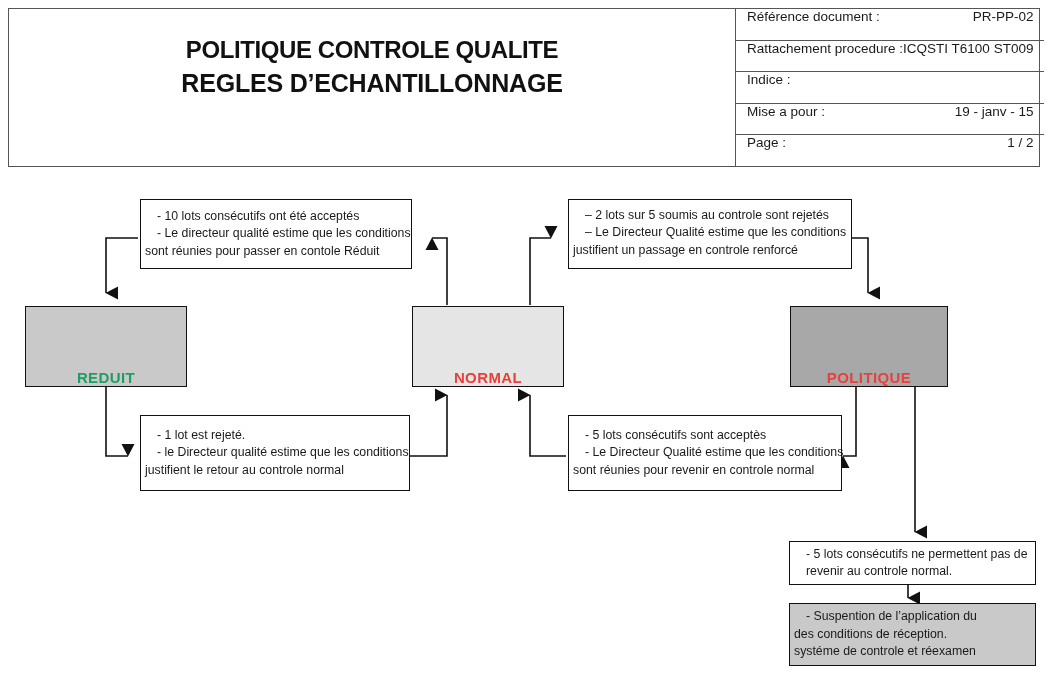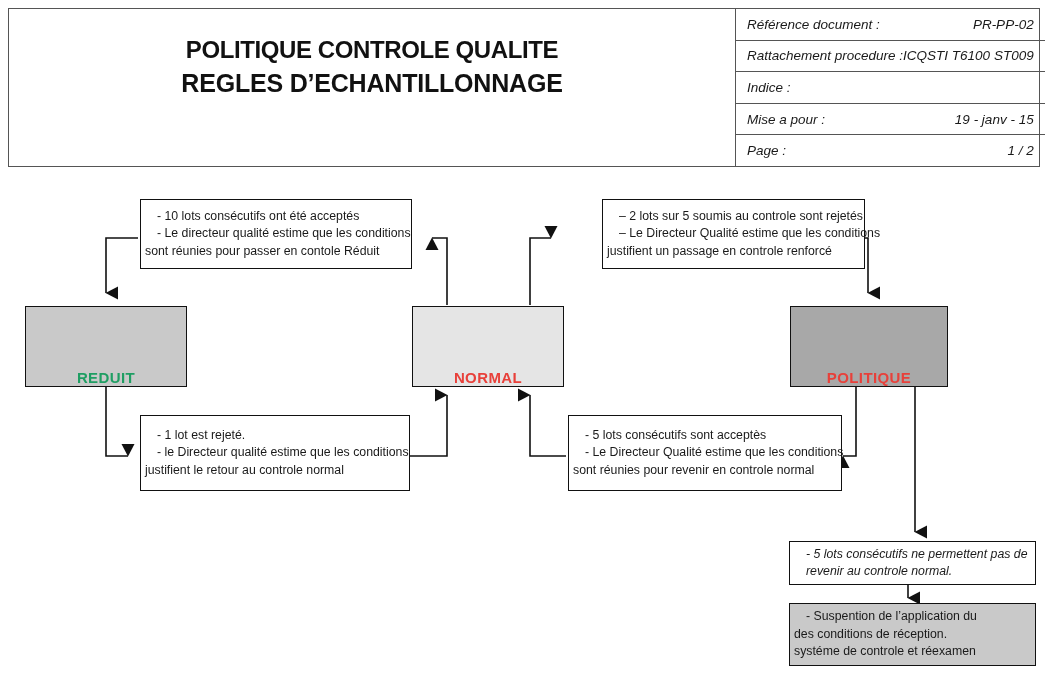--- a/index.html
+++ b/index.html
@@ -59,29 +59,27 @@
   }
   .header-meta-cell {
     flex: 1 1 auto;
     display: flex;
     flex-direction: column;
     box-sizing: border-box;
   }
   .meta-row {
     flex: 1 1 0;
     display: flex;
-    align-items: center;
     justify-content: space-between;
     padding: 0 11px;
     border-bottom: 1px solid #555555;
     box-sizing: border-box;
     font-size: 13.5px;
     color: #1a1a1a;
     white-space: nowrap;
-    font-style: italic;
   }
   .meta-row:last-child { border-bottom: none; }
   .meta-label { text-align: left; }
   .meta-value { text-align: right; }
 
   
   .diagram {
     position: absolute;
     left: 0;
     top: 175px;
@@ -201,39 +199,39 @@
   <div class="node-box state-box" style="left:790px; top:131px; width:158px; height:81px; background:#a8a8a8; color:#e8403a;">
     <span>POLITIQUE</span>
   </div>
 
   <div class="node-box note-box" style="left:140px; top:24px; width:272px; height:70px;">
     <div class="ln note-indent">- 10 lots consécutifs ont été acceptés</div>
     <div class="ln note-indent">- Le directeur qualité estime que les conditions</div>
     <div class="ln">sont  réunies pour passer en contole Réduit</div>
   </div>
 
-  <div class="node-box note-box" style="left:602px; top:24px; width:263px; height:70px;">
+  <div class="node-box note-box" style="left:568px; top:24px; width:284px; height:70px;justify-content:flex-end;">
     <div class="ln note-indent">– 2 lots sur 5 soumis au controle sont rejetés</div>
     <div class="ln note-indent">– Le Directeur Qualité estime que les conditions</div>
     <div class="ln">justifient un passage en controle renforcé</div>
   </div>
 
   <div class="node-box note-box" style="left:140px; top:240px; width:270px; height:76px;">
     <div class="ln note-indent">- 1 lot est rejeté.</div>
     <div class="ln note-indent">- le Directeur qualité estime que les conditions</div>
     <div class="ln">justifient le retour au controle normal</div>
   </div>
 
   <div class="node-box note-box" style="left:568px; top:240px; width:274px; height:76px;">
     <div class="ln note-indent">- 5 lots consécutifs sont acceptès</div>
     <div class="ln note-indent">- Le Directeur Qualité estime que les conditions</div>
     <div class="ln">sont réunies pour revenir en controle normal</div>
   </div>
 
-  <div class="node-box note-box" style="left:789px; top:366px; width:247px; height:44px;font-style:italic;">
+  <div class="node-box note-box" style="left:789px; top:366px; width:247px; height:44px;">
     <div class="ln note-indent">- 5 lots consécutifs ne permettent pas de</div>
     <div class="ln note-indent"> revenir au controle normal.</div>
   </div>
 
   <div class="node-box note-box" style="left:789px; top:428px; width:247px; height:63px; background:#c9c9c9;">
     <div class="ln note-indent">- Suspention de l’application du</div>
     <div class="ln">des conditions de réception.</div>
     <div class="ln">systéme de controle et réexamen</div>
   </div>
 

